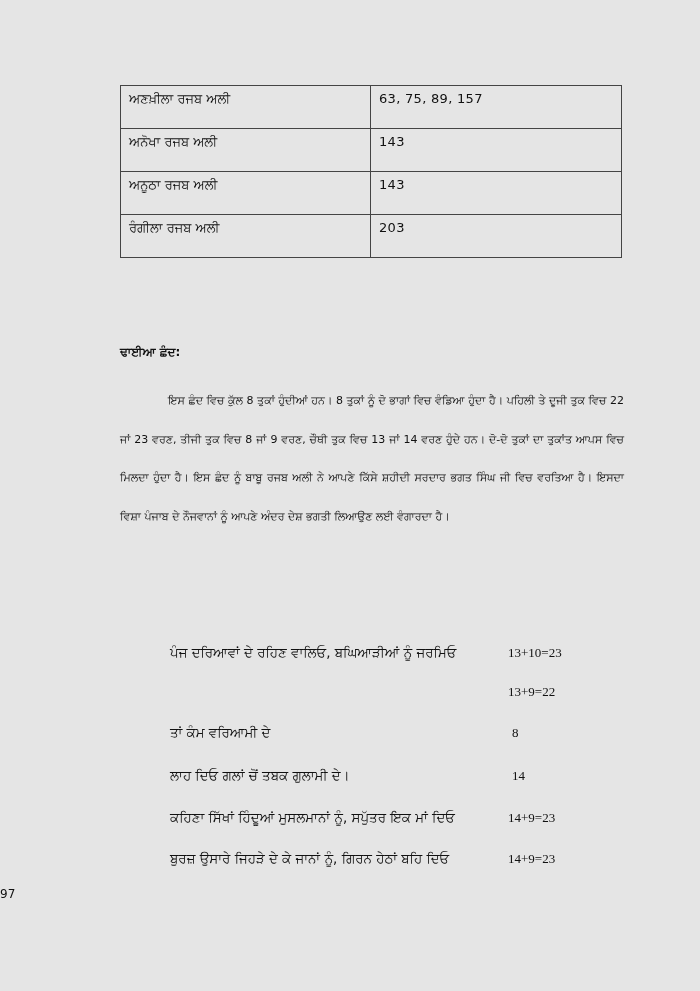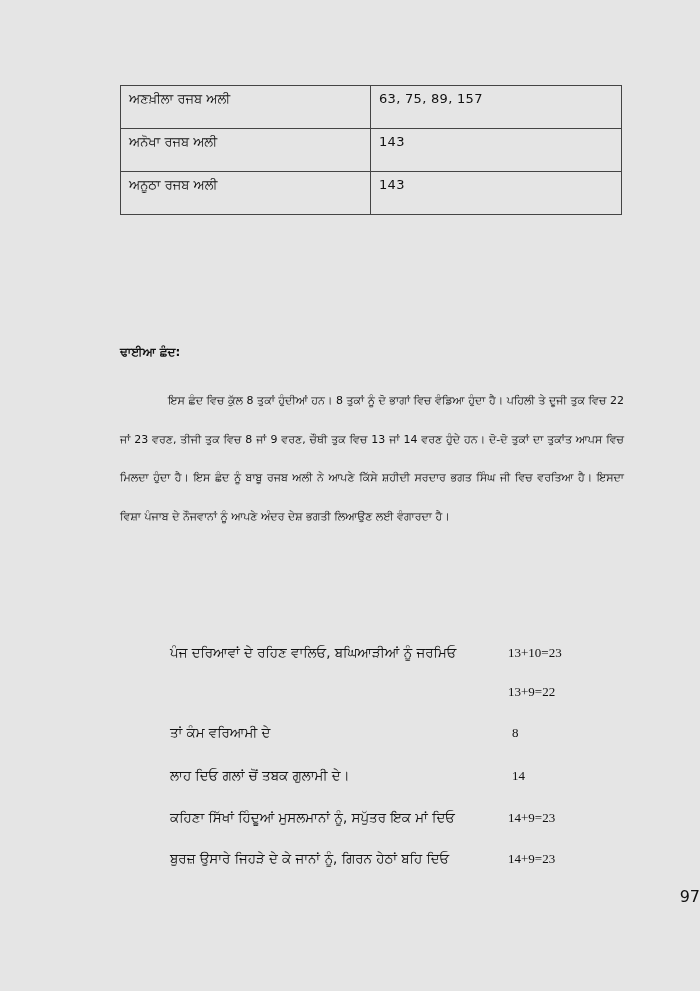--- a/index.html
+++ b/index.html
@@ -17,41 +17,45 @@
   .heading { position: absolute; left: 120px; top: 345px; font-size: 12px; font-weight: bold; }
 
   .para { position: absolute; left: 120px; top: 382px; width: 504px; font-size: 11px;
           line-height: 38.5px; text-align: justify; }
   .para .indent { display: inline-block; width: 48px; }
 
   .verse { position: absolute; left: 170px; width: 420px; font-size: 13.4px; height: 20px; }
   .verse .line { position: absolute; left: 0; top: 0; white-space: nowrap; text-align: center; }
   .verse .count { position: absolute; top: 0; white-space: nowrap; font-size: 13px; font-family: Liberation Serif, serif; }
 
-  .page-number { position: absolute; left: 0; width: 700px; top: 887px; text-align: right;
-                 font-size: 16px; }
+  .page-number { position: absolute; left: 0; width: 700px; top: 887px; text-align: left;
+                 font-size: 12px; }
 </style>
 </head>
 <body>
 
 <div class="page">
 
   <table class="index">
     <tbody>
       <tr>
         <td class="name">ਅਣਖ਼ੀਲਾ ਰਜਬ ਅਲੀ</td>
         <td class="pages">63, 75, 89, 157</td>
       </tr>
       <tr>
         <td class="name">ਅਨੋਖਾ ਰਜਬ ਅਲੀ</td>
         <td class="pages">143</td>
       </tr>
       <tr>
         <td class="name">ਅਨੂਠਾ ਰਜਬ ਅਲੀ</td>
         <td class="pages">143</td>
+      </tr>
+      <tr>
+        <td class="name">ਰੰਗੀਲਾ ਰਜਬ ਅਲੀ</td>
+        <td class="pages">203</td>
       </tr>
     </tbody>
   </table>
 
   <div class="heading">ਢਾਈਆ ਛੰਦ:</div>
 
   <div class="para"><span class="indent"></span><span>ਇਸ ਛੰਦ ਵਿਚ ਕੁੱਲ 8 ਤੁਕਾਂ ਹੁੰਦੀਆਂ ਹਨ। 8 ਤੁਕਾਂ ਨੂੰ ਦੋ ਭਾਗਾਂ ਵਿਚ ਵੰਡਿਆ ਹੁੰਦਾ ਹੈ। ਪਹਿਲੀ ਤੇ ਦੂਜੀ ਤੁਕ ਵਿਚ 22 ਜਾਂ 23 ਵਰਣ, ਤੀਜੀ ਤੁਕ ਵਿਚ 8 ਜਾਂ 9 ਵਰਣ, ਚੌਥੀ ਤੁਕ ਵਿਚ 13 ਜਾਂ 14 ਵਰਣ ਹੁੰਦੇ ਹਨ। ਦੋ-ਦੋ ਤੁਕਾਂ ਦਾ ਤੁਕਾਂਤ ਆਪਸ ਵਿਚ ਮਿਲਦਾ ਹੁੰਦਾ ਹੈ। ਇਸ ਛੰਦ ਨੂੰ ਬਾਬੂ ਰਜਬ ਅਲੀ ਨੇ ਆਪਣੇ ਕਿੱਸੇ ਸ਼ਹੀਦੀ ਸਰਦਾਰ ਭਗਤ ਸਿੰਘ ਜੀ ਵਿਚ ਵਰਤਿਆ ਹੈ। ਇਸਦਾ ਵਿਸ਼ਾ ਪੰਜਾਬ ਦੇ ਨੌਜਵਾਨਾਂ ਨੂੰ ਆਪਣੇ ਅੰਦਰ ਦੇਸ਼ ਭਗਤੀ ਲਿਆਉਣ ਲਈ ਵੰਗਾਰਦਾ ਹੈ।</span></div>
 
   <div class="verse" style="top:645px">
     <span class="line">ਪੰਜ ਦਰਿਆਵਾਂ ਦੇ ਰਹਿਣ ਵਾਲਿਓ, ਬਘਿਆੜੀਆਂ ਨੂੰ ਜਰਮਿਓ</span>

